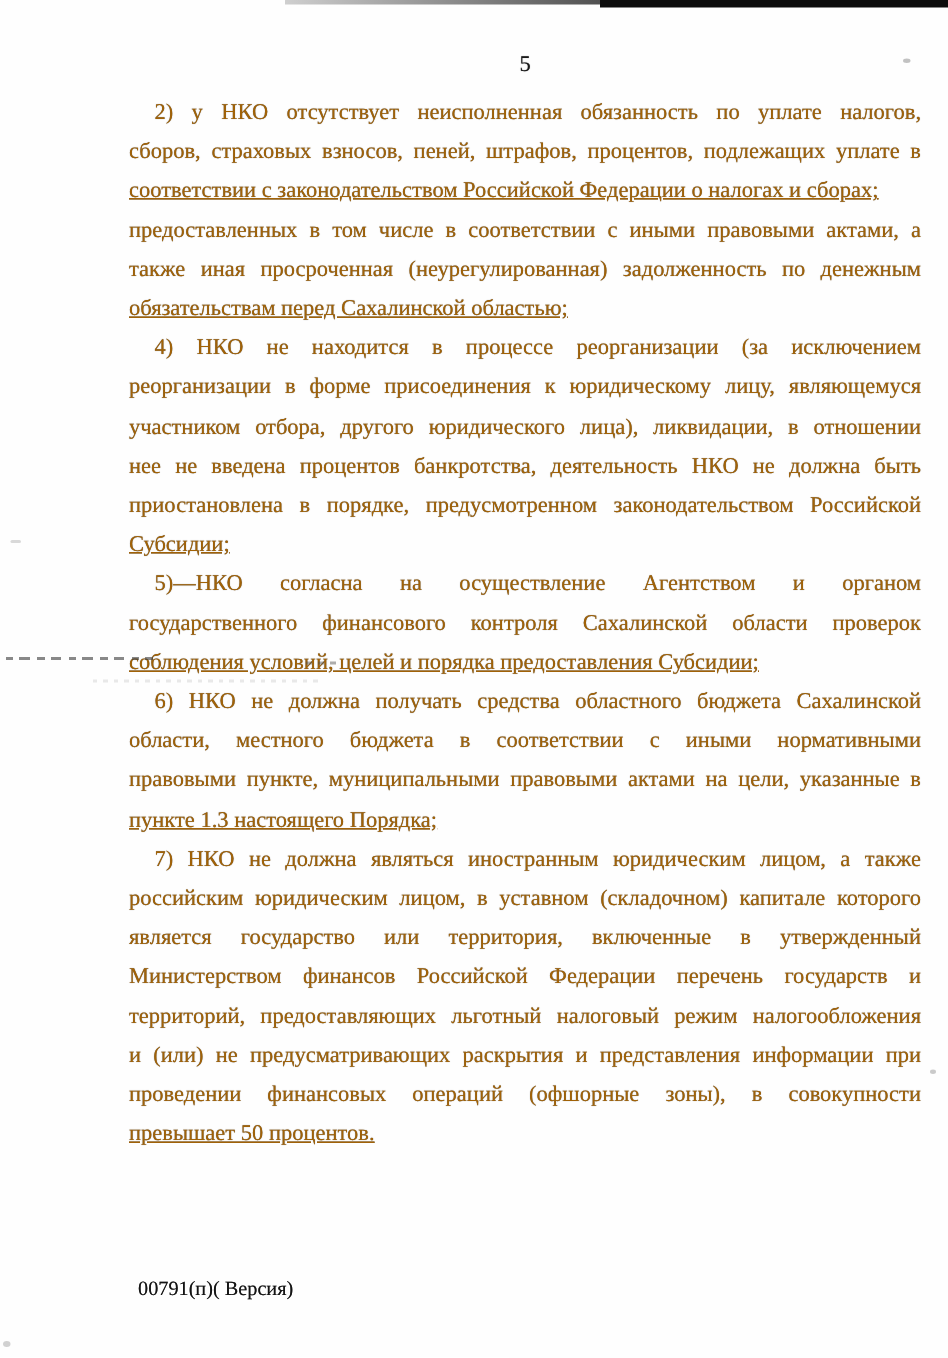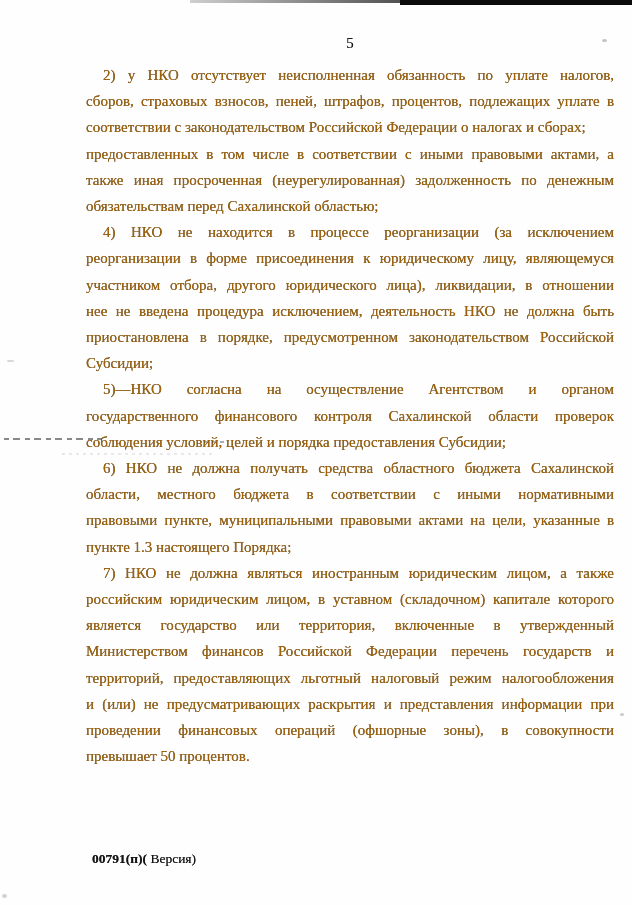--- a/index.html
+++ b/index.html
@@ -57,27 +57,27 @@
     font-size: 15px; color: #a16207;
     text-shadow: 0 0 0.5px rgba(25,25,25,0.7);
   }
   .line {
     line-height: 26.2px;
     text-align: justify;
     text-align-last: justify;
     white-space: normal;
   }
   .line.first { padding-left: 17px; }
-  .line.last { text-align-last: left; }
+  .line.last { text-align-last: left; text-decoration: underline; }
   .footer {
     position: absolute; top: 851px; left: 92px;
     font-size: 13.5px; color: #141414;
     text-shadow: 0 0 0.4px rgba(20,20,20,0.7);
   }
-  .footer .code { font-weight: bold; }
+  .footer .code { font-weight: normal; }
 </style>
 </head>
 <body>
 
 <div class="page">
 
   <div class="artifact top-bar-light"></div>
   <div class="artifact top-bar-dark"></div>
   <div class="artifact speck speck-1"></div>
   <div class="artifact speck speck-2"></div>
@@ -98,21 +98,21 @@
     <div>
       <div class="line">предоставленных в том числе в соответствии с иными правовыми актами, а</div>
       <div class="line">также иная просроченная (неурегулированная) задолженность по денежным</div>
       <div class="line last">обязательствам перед Сахалинской областью;</div>
     </div>
 
     <div>
       <div class="line first">4) НКО не находится в процессе реорганизации (за исключением</div>
       <div class="line">реорганизации в форме присоединения к юридическому лицу, являющемуся</div>
       <div class="line">участником отбора, другого юридического лица), ликвидации, в отношении</div>
-      <div class="line">нее не введена процедура исключением, деятельность НКО не должна быть</div>
+      <div class="line">нее не введена процентов банкротства, деятельность НКО не должна быть</div>
       <div class="line">приостановлена в порядке, предусмотренном законодательством Российской</div>
       <div class="line last">Субсидии;</div>
     </div>
 
     <div>
       <div class="line first">5)—НКО согласна на осуществление Агентством и органом</div>
       <div class="line">государственного финансового контроля Сахалинской области проверок</div>
       <div class="line last">соблюдения условий, целей и порядка предоставления Субсидии;</div>
     </div>
 

